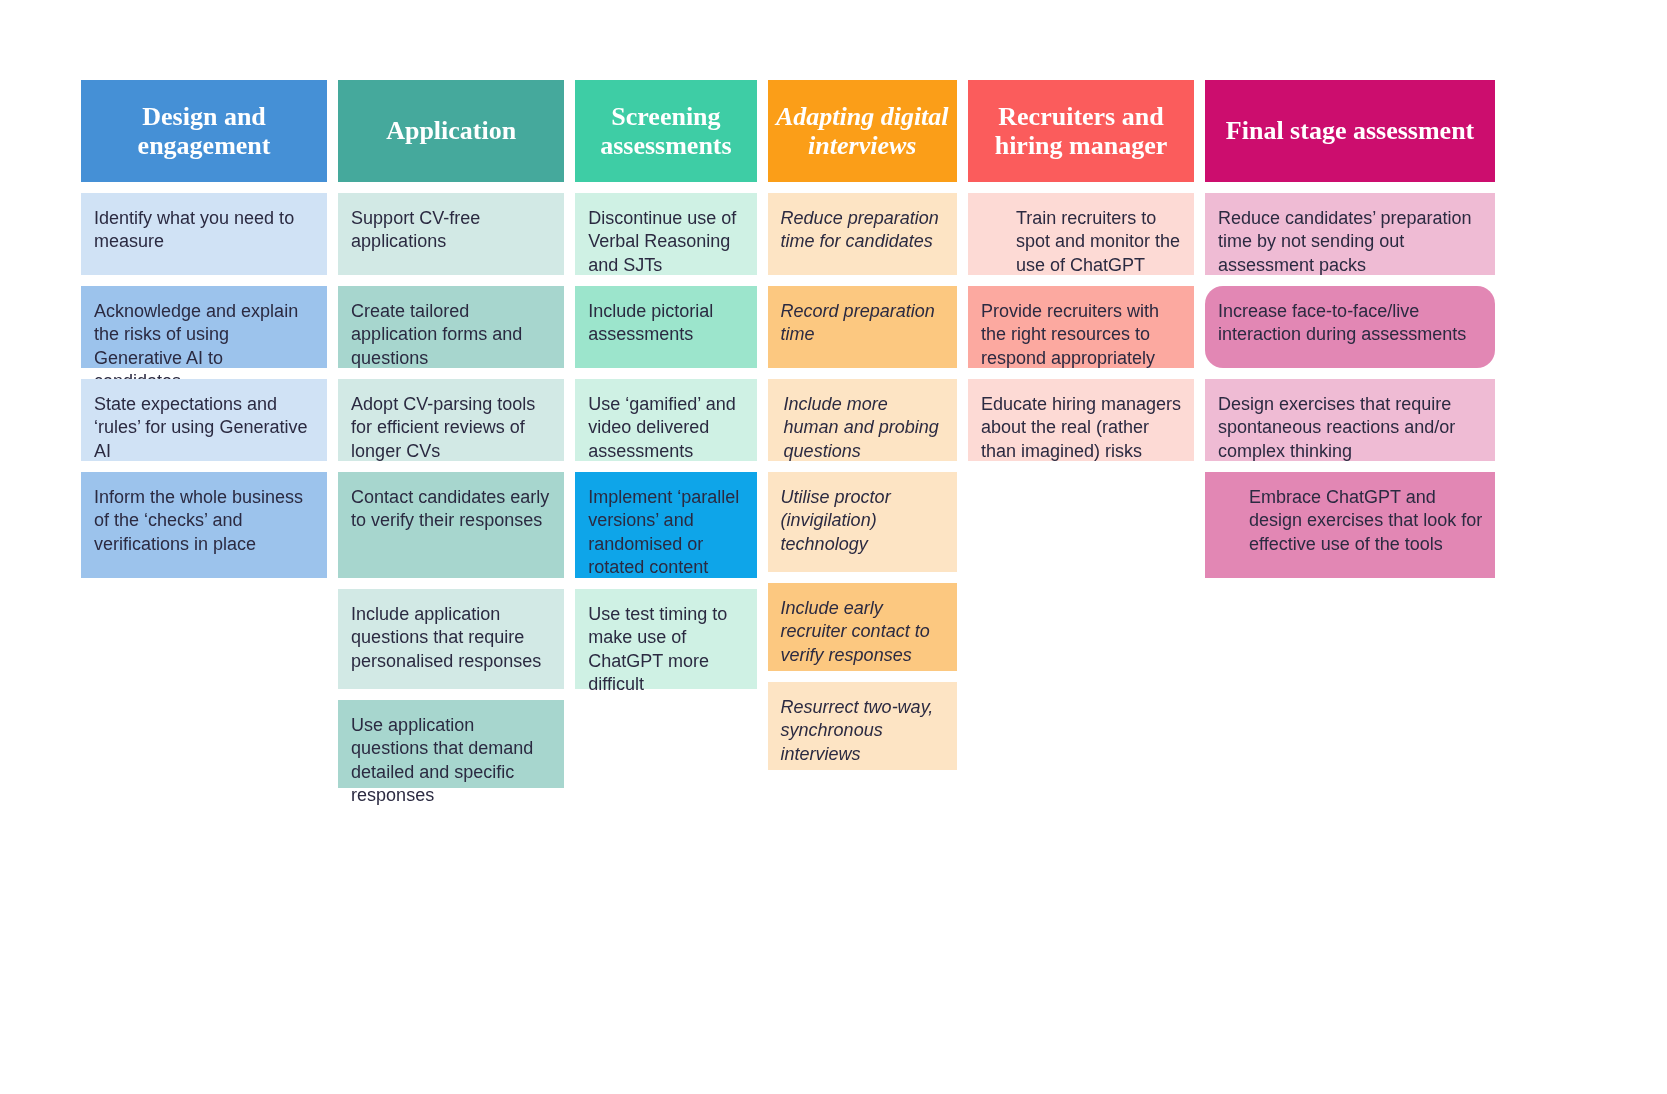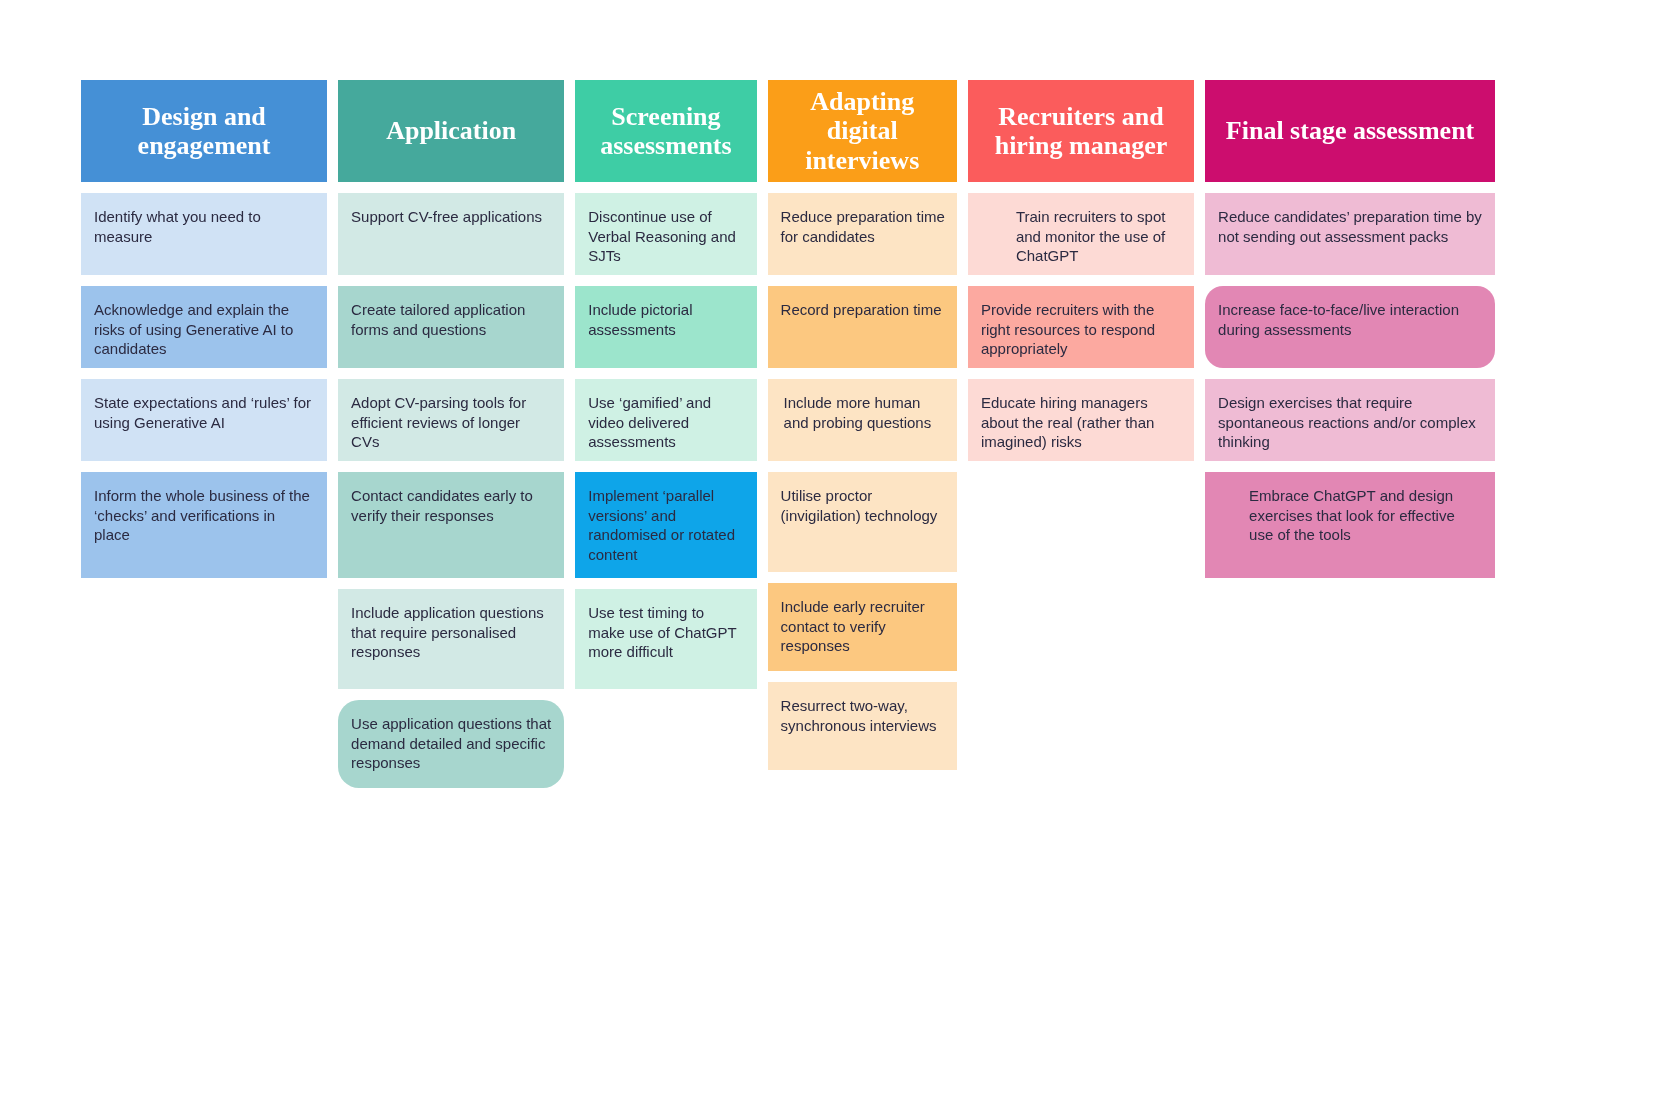--- a/index.html
+++ b/index.html
@@ -25,21 +25,21 @@
     gap: 11px;
   }
   .column {
     display: flex;
     flex-direction: column;
     gap: 11px;
   }
   .col-0 { width: 247px; border-radius: 13px; }
   .col-1 { width: 227px; }
   .col-2 { width: 182px; }
-  .col-3 { width: 190px; }
+  .col-3 { width: 190px; font-style: italic; }
   .col-4 { width: 227px; }
   .col-5 { width: 291px; }
 
   .col-header {
     height: 102px;
     display: flex;
     align-items: center;
     justify-content: center;
     text-align: center;
     color: #ffffff;
@@ -47,21 +47,21 @@
     font-weight: bold;
     font-size: 26px;
     line-height: 1.12;
     padding: 4px 8px;
     box-sizing: border-box;
   }
   .cell {
     box-sizing: border-box;
     padding: 14px 12px 14px 13px;
     color: #2b2a41;
-    font-size: 15px;
+    font-size: 18px;
     line-height: 1.3;
     font-family: "Liberation Sans", sans-serif;
   }
 </style>
 </head>
 <body>
 
 <div id="board">
     <div class="column col-0">
       <div class="col-header" style="background: rgb(69, 144, 214);">Design and engagement</div>
@@ -70,21 +70,21 @@
       <div class="cell" style="background: rgb(208, 226, 245); height: 82px;">State expectations and ‘rules’ for using Generative AI</div>
       <div class="cell" style="background: rgb(156, 195, 236); height: 106px;">Inform the whole business of the ‘checks’ and verifications in place</div>
     </div>
     <div class="column col-1">
       <div class="col-header" style="background: rgb(69, 169, 156);">Application</div>
       <div class="cell" style="background: rgb(210, 233, 229); height: 82px;">Support CV-free applications</div>
       <div class="cell" style="background: rgb(167, 214, 206); height: 82px;">Create tailored application forms and questions</div>
       <div class="cell" style="background: rgb(210, 233, 229); height: 82px;">Adopt CV-parsing tools for efficient reviews of longer CVs</div>
       <div class="cell" style="background: rgb(167, 214, 206); height: 106px;">Contact candidates early to verify their responses</div>
       <div class="cell" style="background: rgb(210, 233, 229); height: 100px;">Include application questions that require personalised responses</div>
-      <div class="cell" style="background: rgb(167, 214, 206); height: 88px; border-radius: 21px;">Use application questions that demand detailed and specific responses</div>
+      <div class="cell" style="background: rgb(167, 214, 206); height: 88px;">Use application questions that demand detailed and specific responses</div>
     </div>
     <div class="column col-2">
       <div class="col-header" style="background: rgb(62, 205, 165);">Screening assessments</div>
       <div class="cell" style="background: rgb(207, 241, 228); height: 82px;">Discontinue use of Verbal Reasoning and SJTs</div>
       <div class="cell" style="background: rgb(156, 229, 204); height: 82px;">Include pictorial assessments</div>
       <div class="cell" style="background: rgb(207, 241, 228); height: 82px;">Use ‘gamified’ and video delivered assessments</div>
       <div class="cell" style="background: #0ea5e9; height: 106px;">Implement ‘parallel versions’ and randomised or rotated content</div>
       <div class="cell" style="background: rgb(207, 241, 228); height: 100px;">Use test timing to make use of ChatGPT more difficult</div>
     </div>
     <div class="column col-3">

